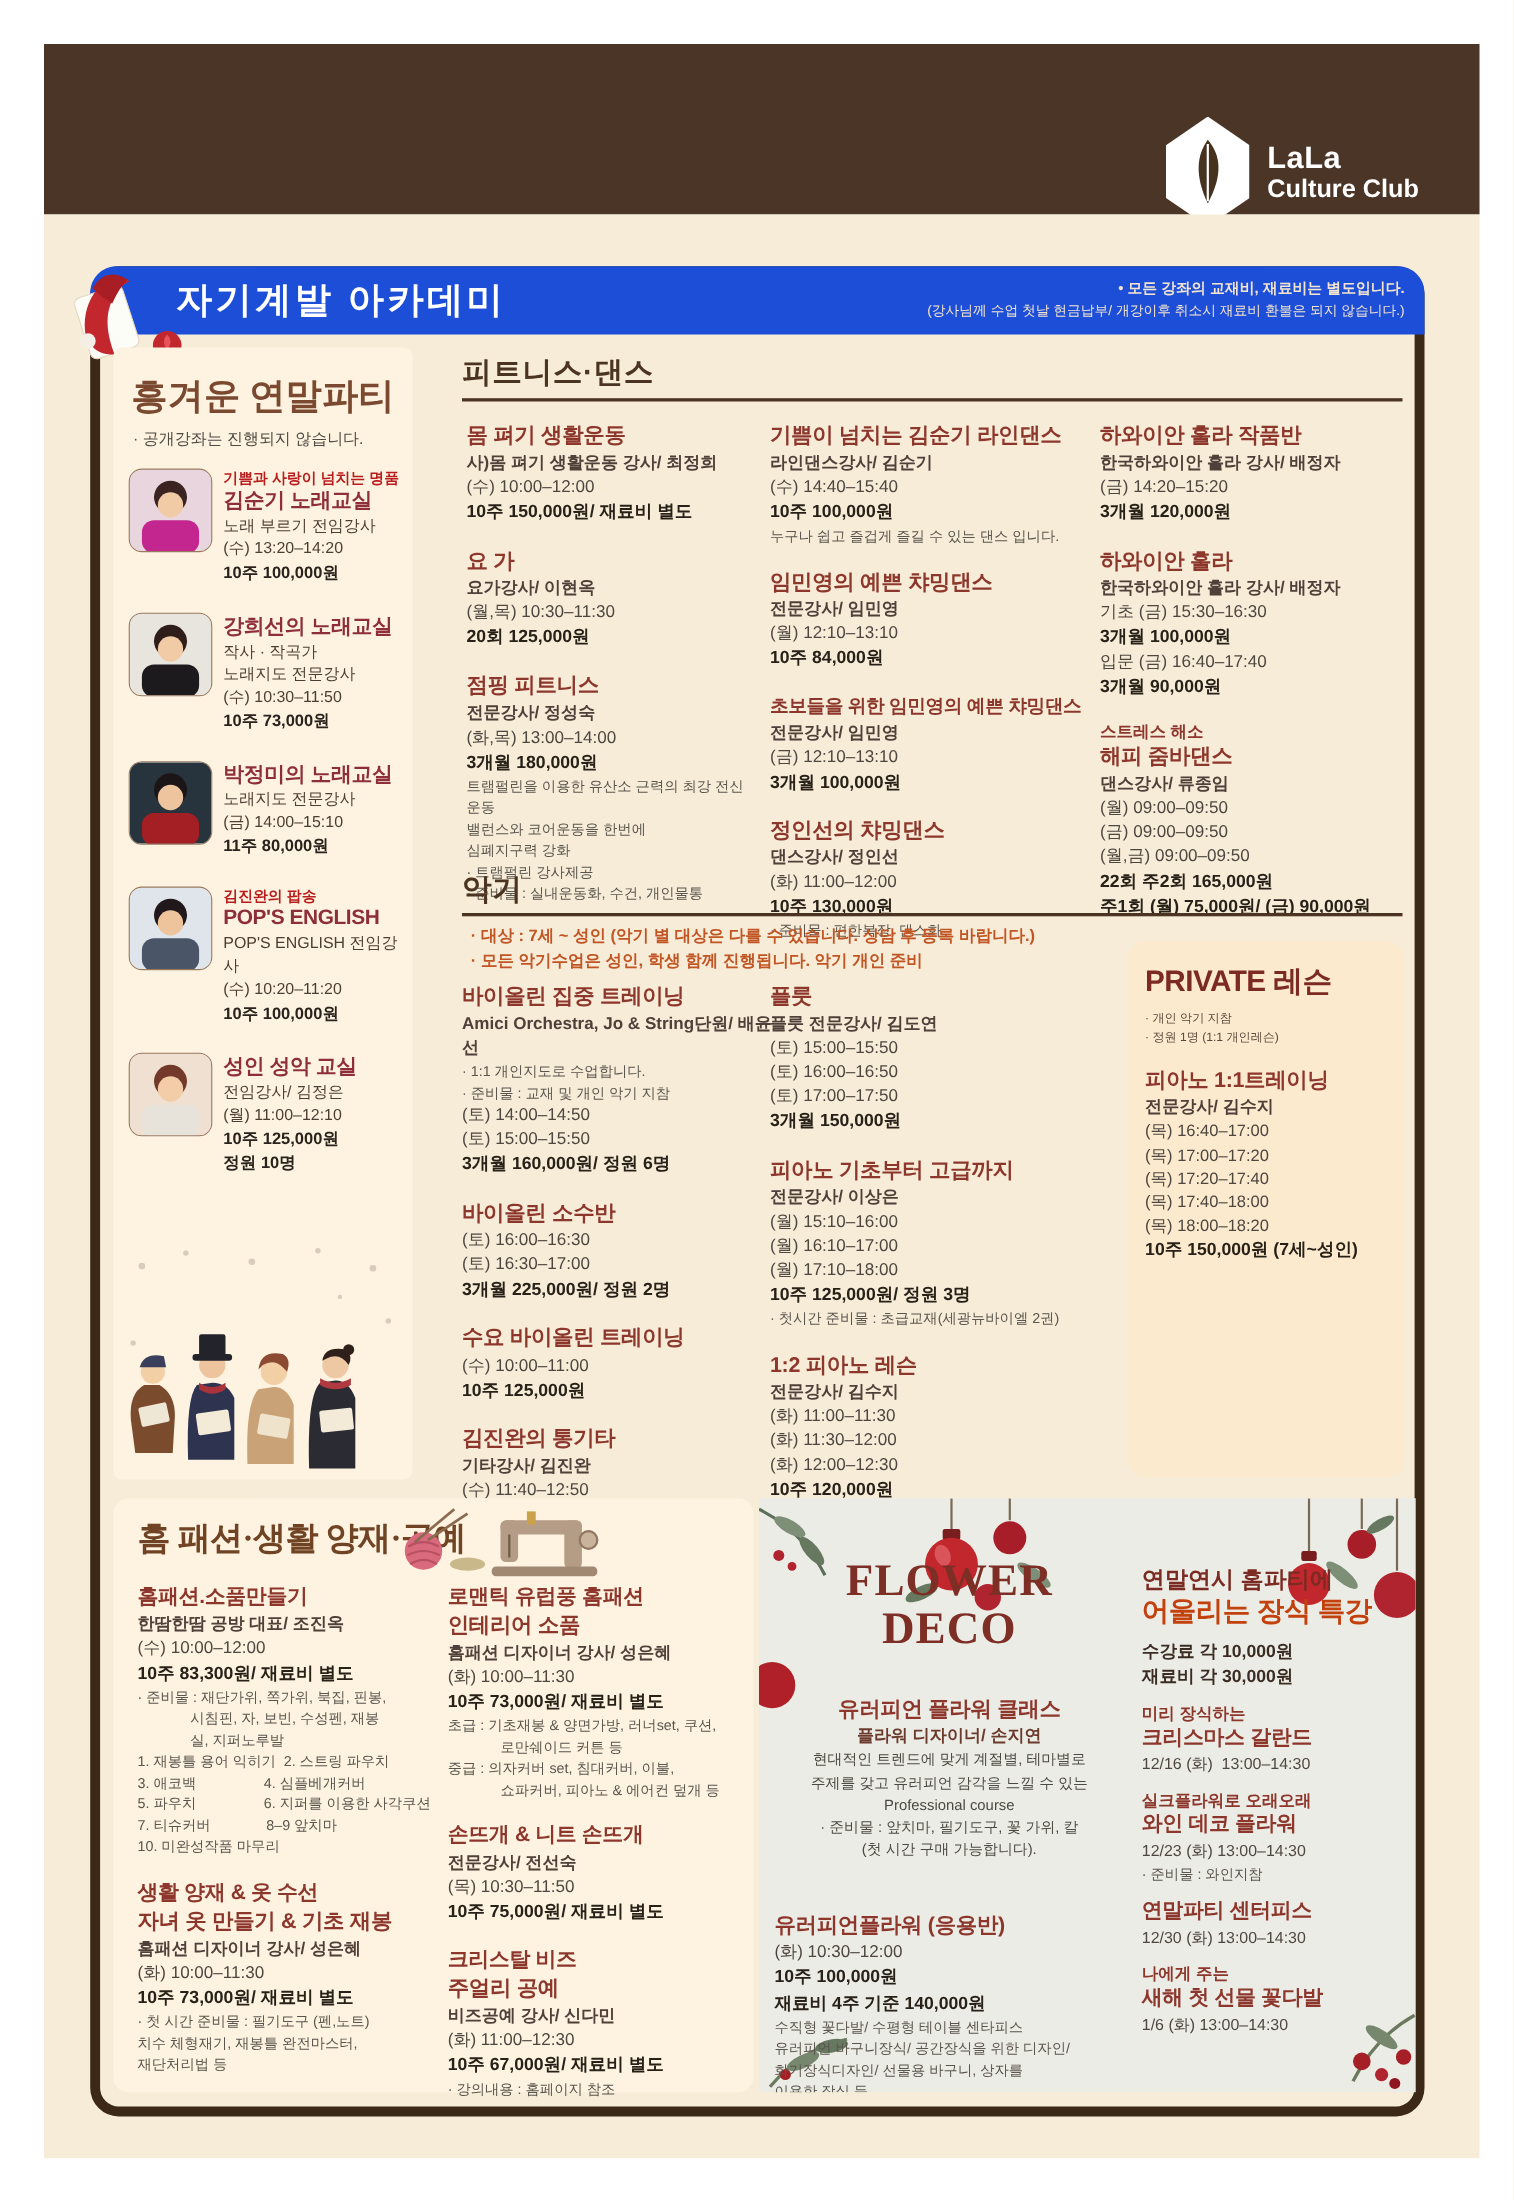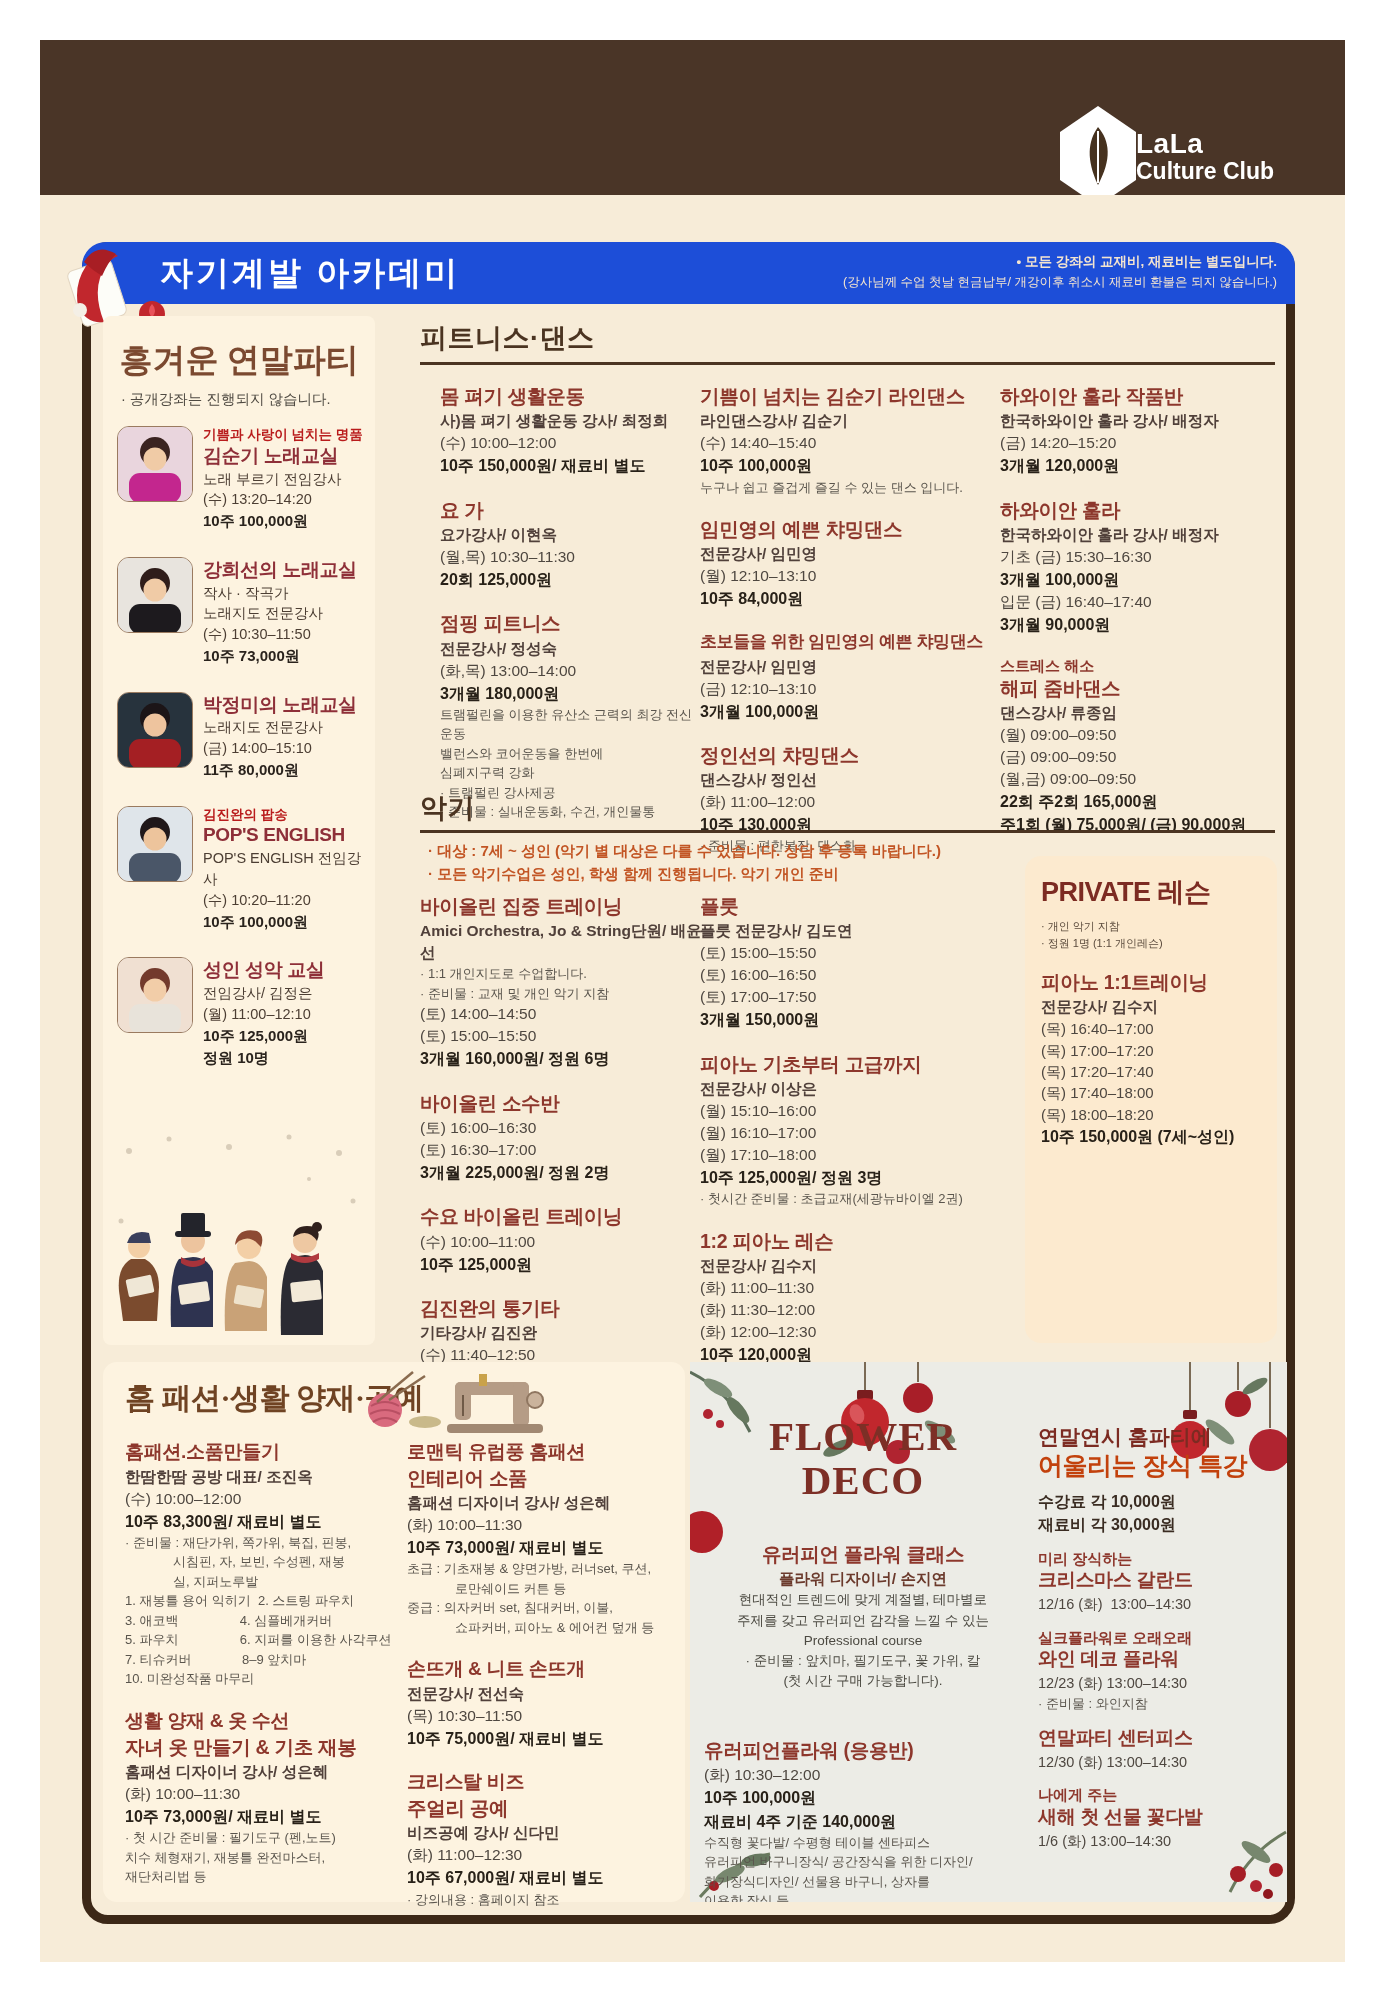--- a/index.html
+++ b/index.html
@@ -2,21 +2,21 @@
 <html><head>
 <meta charset="utf-8">
 <style>
   html,body{margin:0;padding:0;}
   body{width:1376px;height:2000px;position:relative;background:#ffffff;
        font-family:"Liberation Sans", sans-serif;overflow:hidden;}
   .abs{position:absolute;}
 
   
   .header-band{left:40px;top:40px;width:1305px;height:155px;background:#4a3527;}
-  .logo{left:1020px;top:66px;display:flex;align-items:center;}
+  .logo{left:1020px;top:66px;display:flex;align-items:center;gap:16px;}
   .logo-hex{width:76px;height:100px;background:#ffffff;
             clip-path:polygon(50% 0,100% 26%,100% 74%,50% 100%,0 74%,0 26%);
             display:flex;align-items:center;justify-content:center;}
   .logo-text{color:#ffffff;line-height:1.05;}
   .logo-name{font-size:28px;font-weight:800;letter-spacing:.5px;}
   .logo-sub{font-size:23px;font-weight:800;}
 
   
   .cream{left:40px;top:195px;width:1305px;height:1767px;background:#f7ecd8;}
   .frame{left:82px;top:242px;width:1213px;height:1682px;border:9px solid #3c2817;
@@ -253,21 +253,21 @@
     <circle cx="196" cy="110" r="12" fill="#eec8a2"></circle>
     <path d="M184 106 Q186 92 206 96 Q212 102 208 110 Q200 98 188 104Z" fill="#30201c"></path>
     <circle cx="208" cy="96" r="5" fill="#30201c"></circle>
     <path d="M182 122 Q196 130 210 122 L210 128 Q196 136 182 128Z" fill="#b03a40"></path>
     <rect x="182" y="150" width="30" height="20" rx="2" fill="#f3ead8" transform="rotate(-6 197 160)"></rect>
   </svg>
 </div>
 
 <div class="abs sec-head" style="left:420px;top:320px;">피트니스·댄스</div>
 <div class="abs sec-rule" style="left:420px;top:362px;width:855px;"></div>
-<div class="abs" style="left:440px;top:384px;width:260px;">
+<div class="abs" style="left:424px;top:384px;width:260px;">
     <div class="course">
       <div class="ln ln-t">몸 펴기 생활운동</div>
       <div class="ln ln-sub">사)몸 펴기 생활운동 강사/ 최정희</div>
       <div class="ln ln-time">(수) 10:00–12:00</div>
       <div class="ln ln-price">10주 150,000원/ 재료비 별도</div>
     </div>
     <div class="course">
       <div class="ln ln-t">요 가</div>
       <div class="ln ln-sub">요가강사/ 이현옥</div>
       <div class="ln ln-time">(월,목) 10:30–11:30</div>

